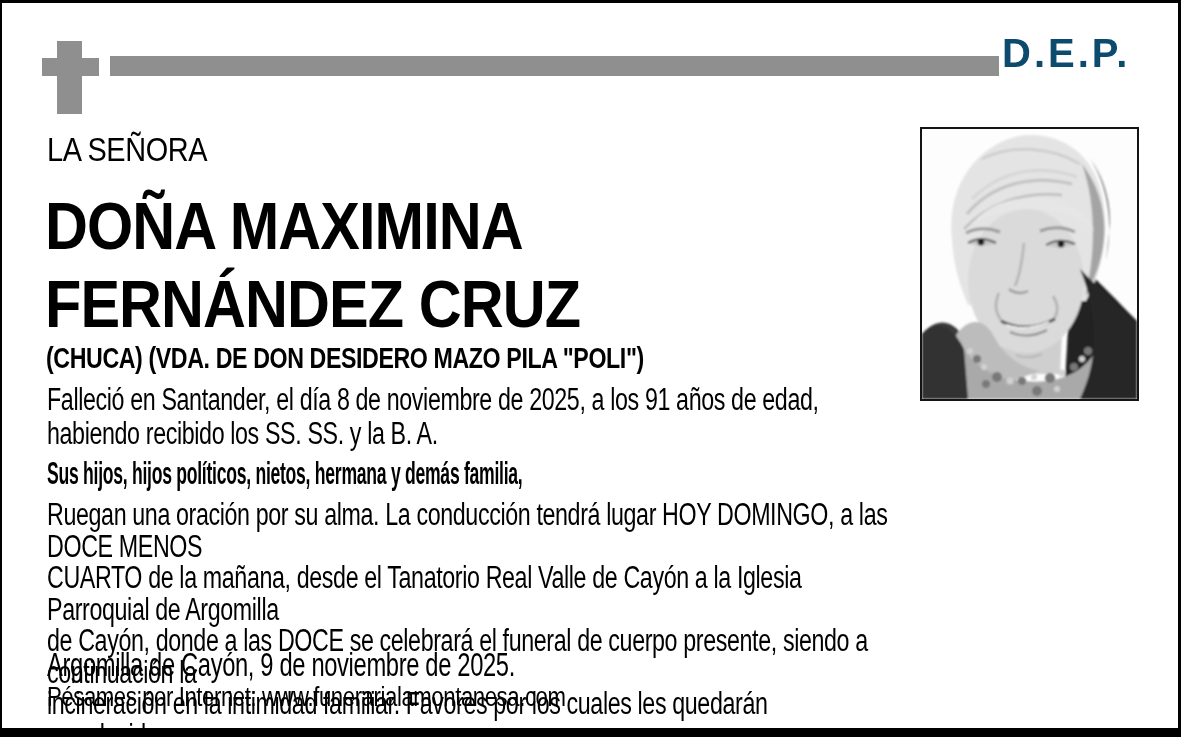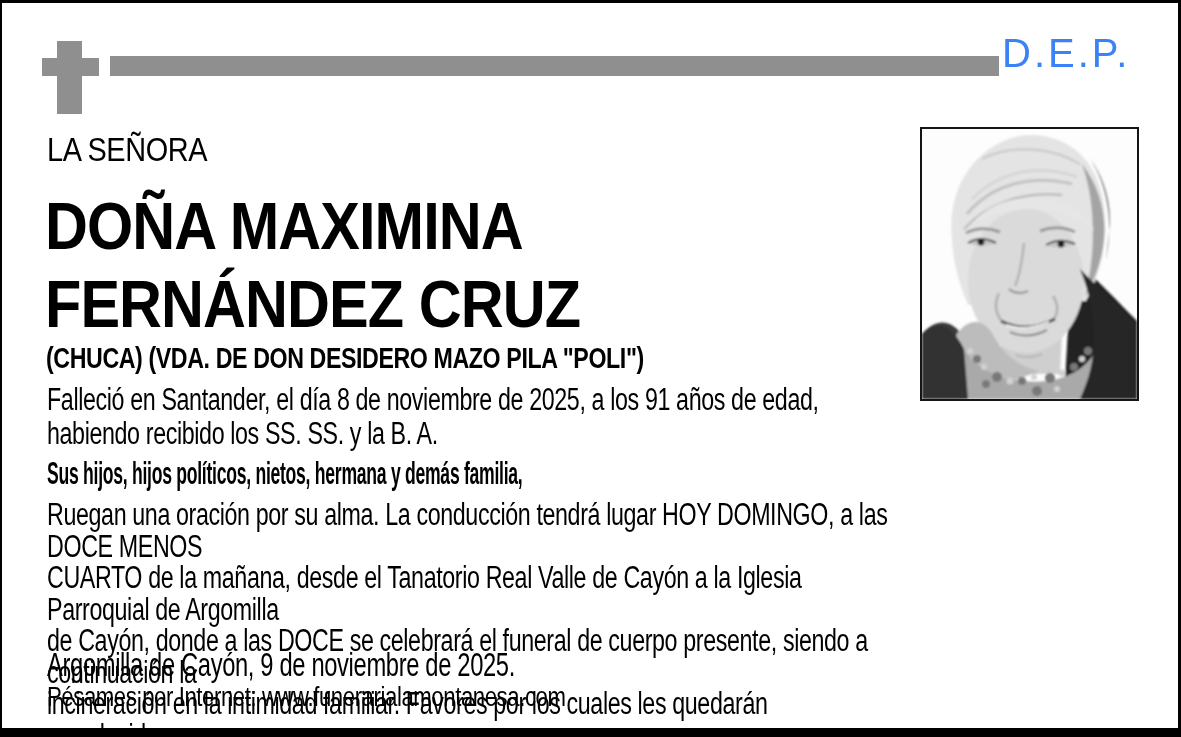--- a/index.html
+++ b/index.html
@@ -23,21 +23,21 @@
     transform-origin: 0 0;
     white-space: pre-line;
     letter-spacing: -0.5px;
   }
   
   .cross-v { left: 55px; top: 38px; width: 25px; height: 73px; background: #8f8f8f; }
   .cross-h { left: 40px; top: 55px; width: 57px; height: 18px; background: #8f8f8f; }
   .hrule   { left: 108px; top: 53px; width: 889px; height: 20px; background: #8f8f8f; }
   .dep {
     left: 1000px; top: 28px;
-    font-size: 40px; font-weight: 400; color: #3b82f6;
+    font-size: 40px; font-weight: 700; color: #0c4a6e;
     letter-spacing: 3px;
   }
   .honorific { left: 45px; top: 128px; font-size: 34px; line-height: 1.1; --sx: 0.85; }
   .name {
     left: 43px; top: 184px;
     font-size: 66px; line-height: 78px; font-weight: 700;
     letter-spacing: -1px; --sx: 0.9;
   }
   .aka { left: 44px; top: 337px; font-size: 29px; line-height: 36px; font-weight: 700; --sx: 0.8; }
   .death-line { left: 45px; top: 380px; font-size: 31px; line-height: 34px; --sx: 0.75; }

